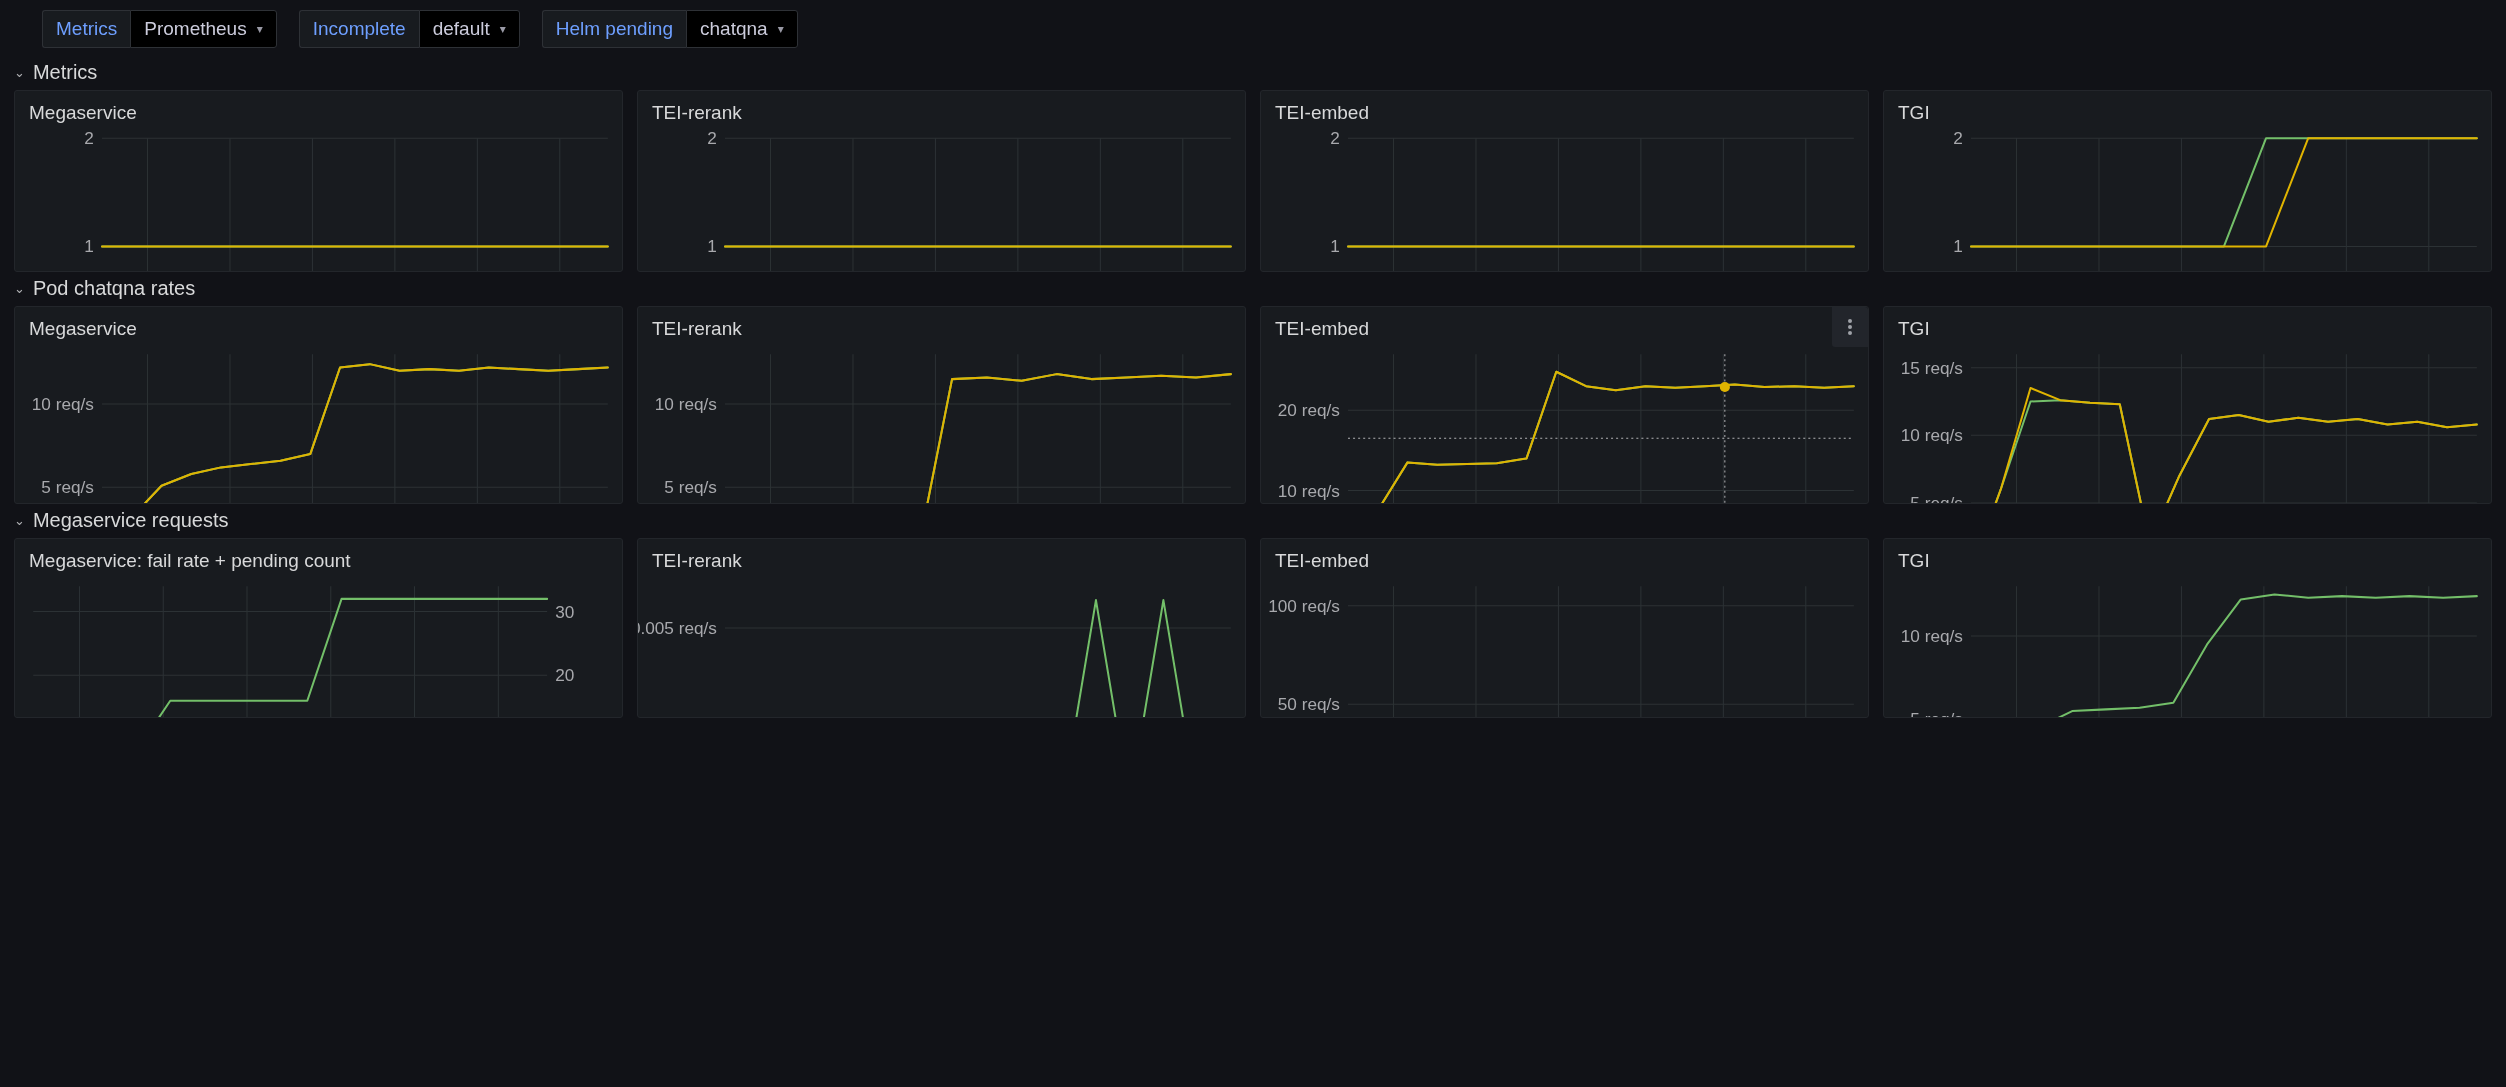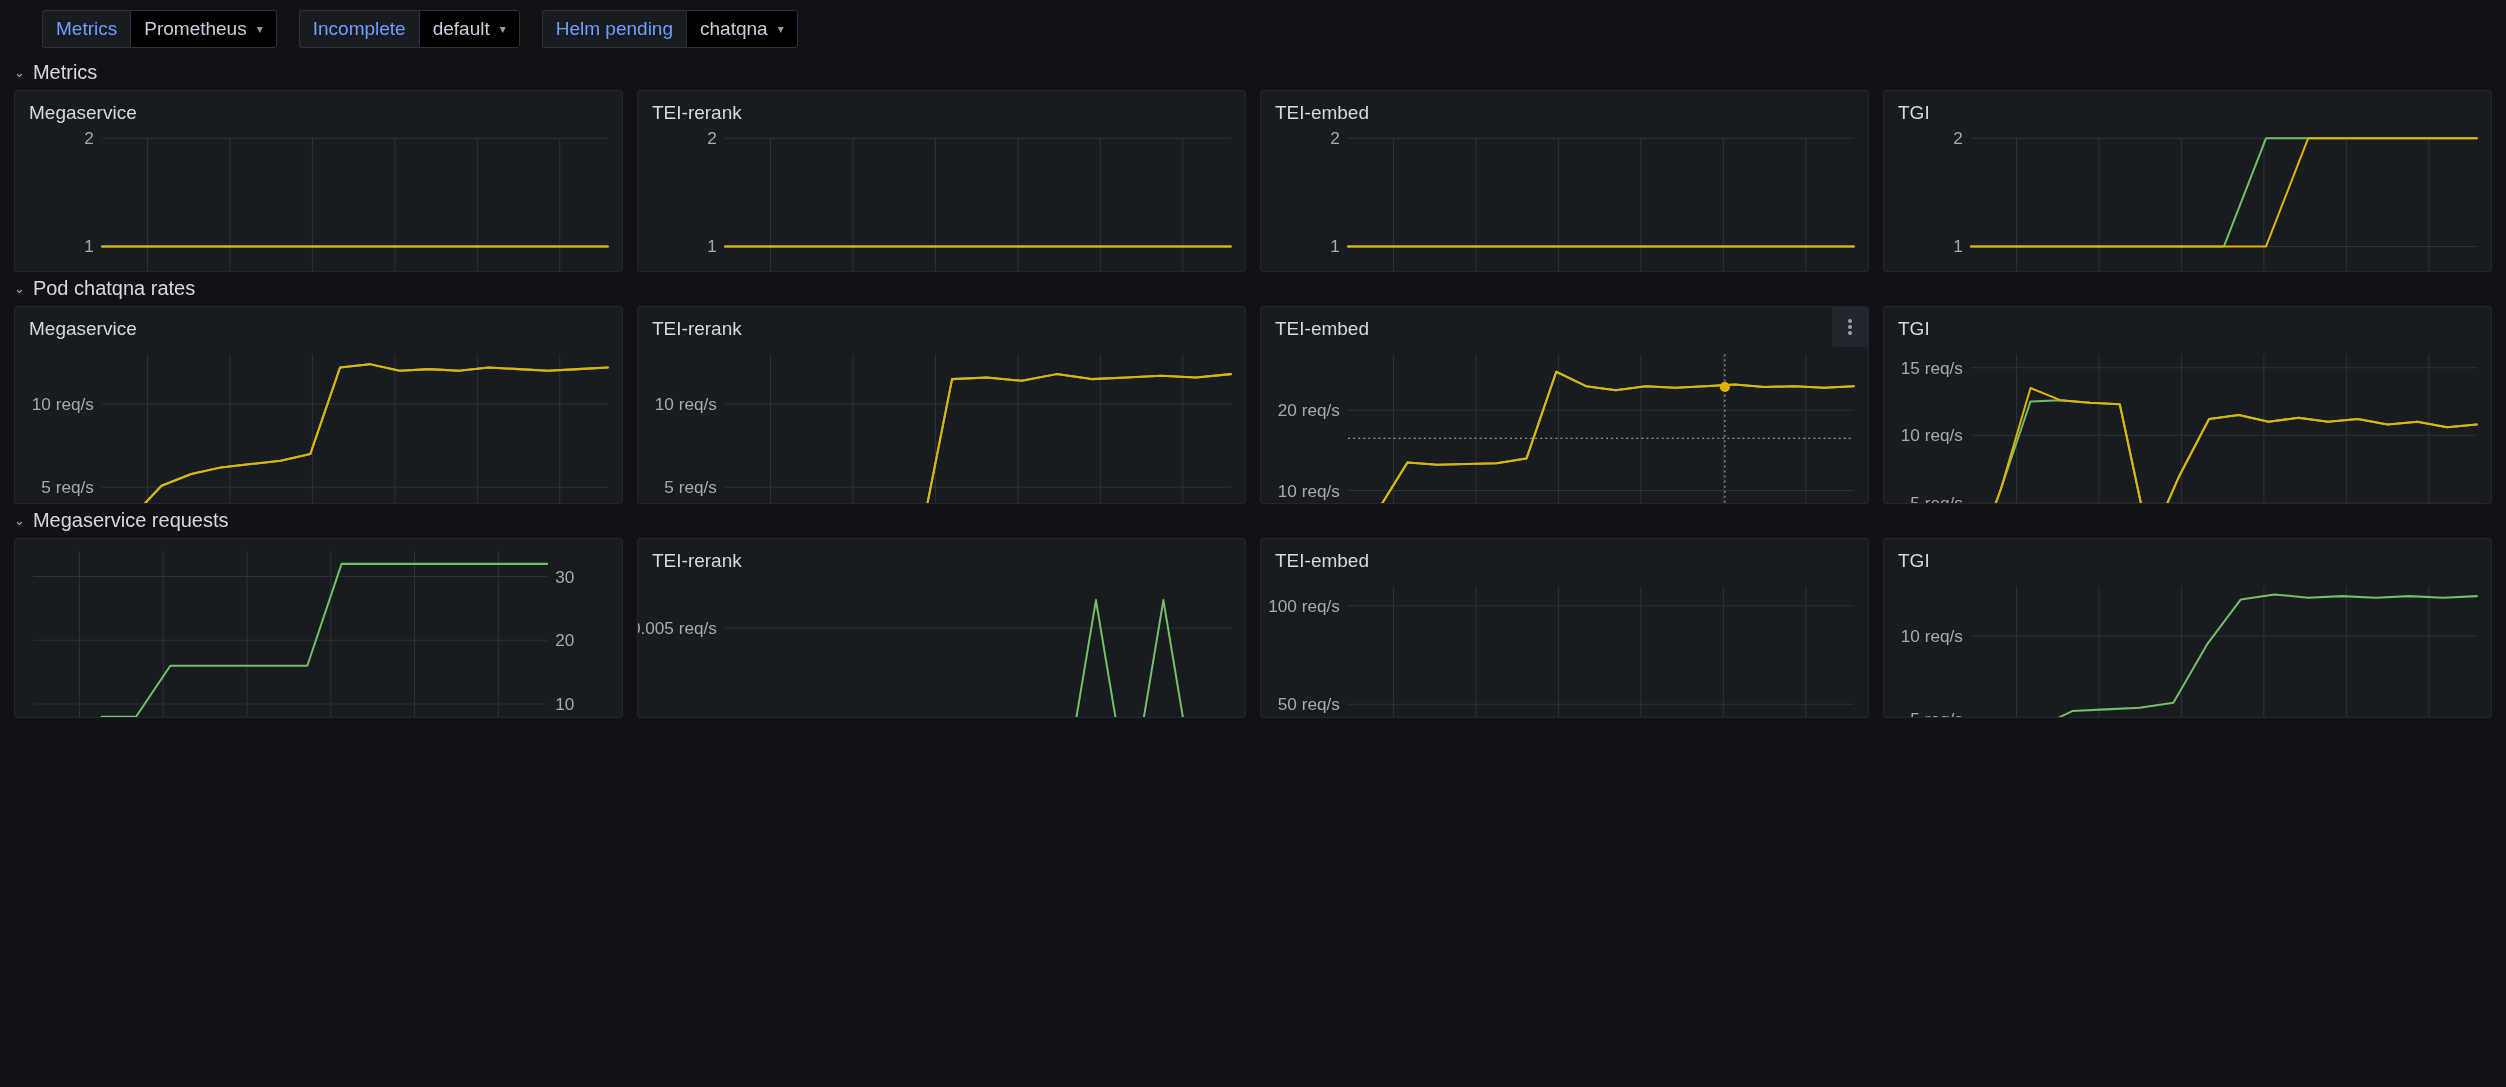--- a/index.html
+++ b/index.html
@@ -321,20 +321,21 @@
       </div>
     </div>
   </div>
 
 <div class="row-header">
   <span class="row-chevron">⌄</span>
   <span>Megaservice requests</span>
 </div>
 <div class="grid" id="row-incomplete" style="height:180px">
     <div class="panel">
+      <div class="panel-title">Megaservice: fail rate + pending count</div>
       <div class="plot">
         <svg viewBox="0 0 600 260" preserveAspectRatio="none">
           <line x1="18" x2="526" y1="226" y2="226" stroke="#2c3235" stroke-width="1"></line>
           <text x="534" y="232" text-anchor="start" fill="#a8a9ad" font-size="17" font-family="&quot;Liberation Sans&quot;, sans-serif">0</text>
           <line x1="18" x2="526" y1="163.05882352941177" y2="163.05882352941177" stroke="#2c3235" stroke-width="1"></line>
           <text x="534" y="169.05882352941177" text-anchor="start" fill="#a8a9ad" font-size="17" font-family="&quot;Liberation Sans&quot;, sans-serif">10</text>
           <line x1="18" x2="526" y1="100.11764705882352" y2="100.11764705882352" stroke="#2c3235" stroke-width="1"></line>
           <text x="534" y="106.11764705882352" text-anchor="start" fill="#a8a9ad" font-size="17" font-family="&quot;Liberation Sans&quot;, sans-serif">20</text>
           <line x1="18" x2="526" y1="37.176470588235304" y2="37.176470588235304" stroke="#2c3235" stroke-width="1"></line>
           <text x="534" y="43.176470588235304" text-anchor="start" fill="#a8a9ad" font-size="17" font-family="&quot;Liberation Sans&quot;, sans-serif">30</text>

